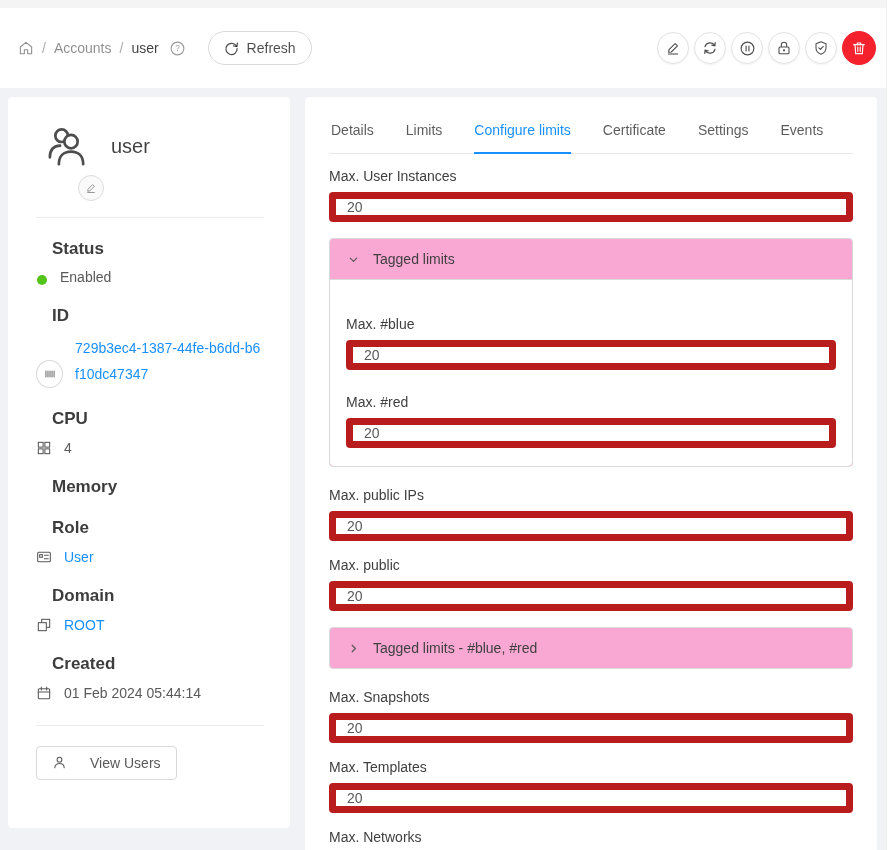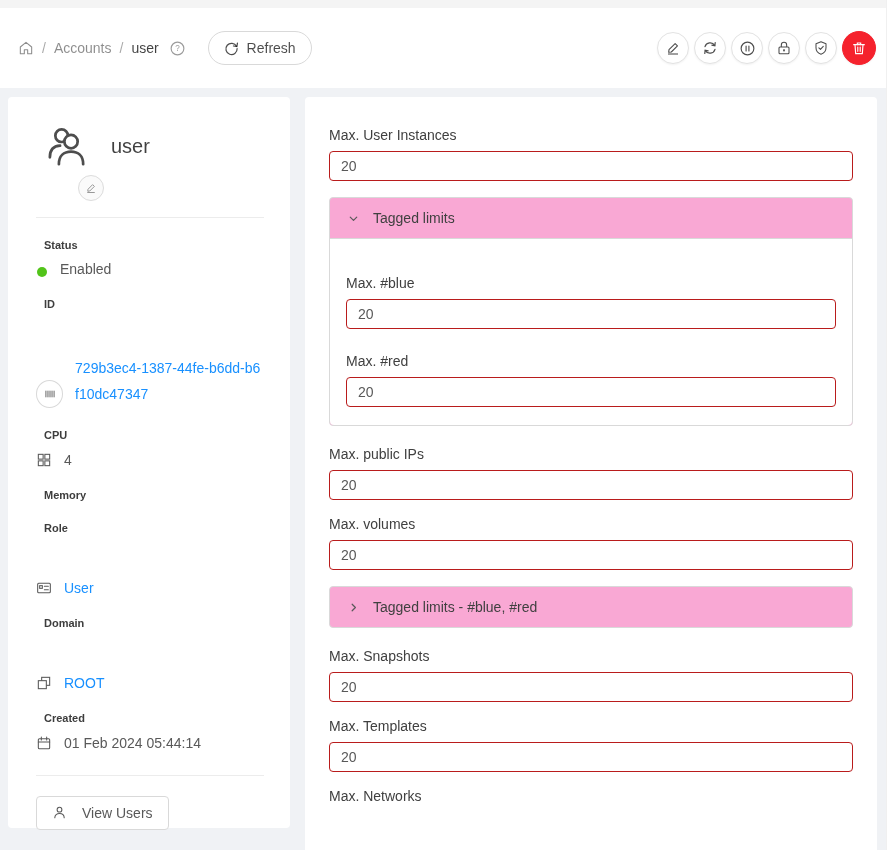--- a/index.html
+++ b/index.html
@@ -48,50 +48,50 @@
   
   .sidebar { width: 282px; min-width: 282px; height: 731px; padding: 26px 26px 0 28px; }
   .profile { display: flex; align-items: center; gap: 20px; padding-left: 8px; }
   .profile-title { font-size: 20px; color: rgba(0,0,0,.75); }
   .avatar-edit {
     margin: 5px 0 0 42px; width: 26px; height: 26px; border-radius: 50%;
     background: #fafafa; border: 1px solid #dcdcdc; color: #8c8c8c;
     display: flex; align-items: center; justify-content: center; cursor: pointer;
   }
   .divider { border: none; border-top: 1px solid #ececec; margin-top: 16px; }
-  .sec-label { font-weight: bold; color: #3d3d3d; font-size: 11px; margin: 21px 8px 10px; }
+  .sec-label { font-weight: bold; color: #3d3d3d; font-size: 17px; margin: 21px 16px 10px; }
   .sec-row { display: flex; align-items: flex-end; gap: 12px; color: #595959; }
   .sec-row .ico { flex: 0 0 auto; color: #595959; margin-top: 1px; }
   .dot { width: 10px; height: 10px; border-radius: 50%; background: var(--success, #52c41a); margin: 5px 1px 0 1px; }
-  .link { color: var(--accent, #1890ff); cursor: pointer; text-decoration: none; margin-top: 36px; }
+  .link { color: var(--accent, #1890ff); cursor: pointer; text-decoration: none; }
   .id-value { width: 196px; word-break: break-all; line-height: 1.85; }
   .id-badge {
     width: 28px; height: 28px; border-radius: 50%; border: 1px solid #d9d9d9;
     display: flex; align-items: center; justify-content: center; color: #595959;
   }
   .view-users-btn {
     margin-top: 20px; height: 34px; padding: 0 15px;
     border: 1px solid #d9d9d9; border-radius: 4px; background: #fff;
-    display: inline-flex; align-items: center; gap: 15px;
+    display: inline-flex; align-items: center; gap: 23px;
     color: #595959; font-size: 14px; cursor: pointer;
   }
 
   
   .main { flex: 1; padding: 16px 24px 24px; height: 820px; }
   .tabs { display: flex; gap: 32px; border-bottom: 1px solid #e8e8e8; padding: 9px 2px 0; }
   .tab { padding-bottom: 15px; cursor: pointer; color: rgba(0,0,0,.65); position: relative; }
   .tab.active { color: var(--accent, #1890ff); }
   .tab.active::after {
     content: ""; position: absolute; left: 0; right: 0; bottom: -1px;
     height: 2px; background: var(--accent, #1890ff);
   }
   .field-label { margin: 16px 0 8px; color: #404040; }
   .field-label.after-panel { margin-top: 20px; }
   .text-input {
-    width: 100%; height: 30px; border: 1px solid #b91c1c; border-radius: 4px;
+    width: 100%; height: 30px; border: 7px solid #b91c1c; border-radius: 4px;
     padding: 0 11px; font-size: 14px; color: #595959; background: #fff;
     font-family: "Liberation Sans", sans-serif; outline: none;
   }
   .collapse { border: 1px solid #d9d9d9; border-radius: 4px; background: #f9a8d4; margin-top: 16px; }
   .collapse-header {
     height: 40px; display: flex; align-items: center; gap: 13px;
     padding: 0 17px; color: #404040; cursor: pointer;
   }
   .collapse-header .chev { color: #595959; }
   .collapse-body {
@@ -301,20 +301,28 @@
         <svg width="15" height="15" viewBox="0 0 24 24" fill="none" stroke="currentColor" stroke-width="1.7" stroke-linecap="round">
           <circle cx="12" cy="7.5" r="3.8"></circle>
           <path d="M4.5 20.5 C4.5 15.8 7.8 13.6 12 13.6 C16.2 13.6 19.5 15.8 19.5 20.5"></path>
         </svg>
       </span>
       <span>View Users</span>
     </button>
   </aside>
 
   <section class="card main">
+    <nav class="tabs">
+      <span class="tab">Details</span>
+      <span class="tab">Limits</span>
+      <span class="tab active">Configure limits</span>
+      <span class="tab">Certificate</span>
+      <span class="tab">Settings</span>
+      <span class="tab">Events</span>
+    </nav>
 
     <div>
       <div class="field-label" style="margin-top:14px;">Max. User Instances</div>
       <input class="text-input" type="text" value="20" style="">
 
       <div class="collapse">
         <div class="collapse-header">
           <span class="chev">
             <svg width="13" height="13" viewBox="0 0 24 24" fill="none" stroke="currentColor" stroke-width="2.2" stroke-linecap="round" stroke-linejoin="round">
               <polyline points="6,9.5 12,15.5 18,9.5"></polyline>
@@ -326,21 +334,21 @@
           <div class="field-label">Max. #blue</div>
           <input class="text-input" type="text" value="20" style="">
           <div class="field-label">Max. #red</div>
           <input class="text-input" type="text" value="20" style="">
         </div>
       </div>
 
       <div class="field-label after-panel">Max. public IPs</div>
       <input class="text-input" type="text" value="20" style="">
 
-      <div class="field-label">Max. volumes</div>
+      <div class="field-label">Max. public</div>
       <input class="text-input" type="text" value="20" style="">
 
       <div class="collapse">
         <div class="collapse-header">
           <span class="chev">
             <svg width="13" height="13" viewBox="0 0 24 24" fill="none" stroke="currentColor" stroke-width="2.2" stroke-linecap="round" stroke-linejoin="round">
               <polyline points="9.5,6 15.5,12 9.5,18"></polyline>
             </svg>
           </span>
           <span>Tagged limits - #blue, #red</span>

